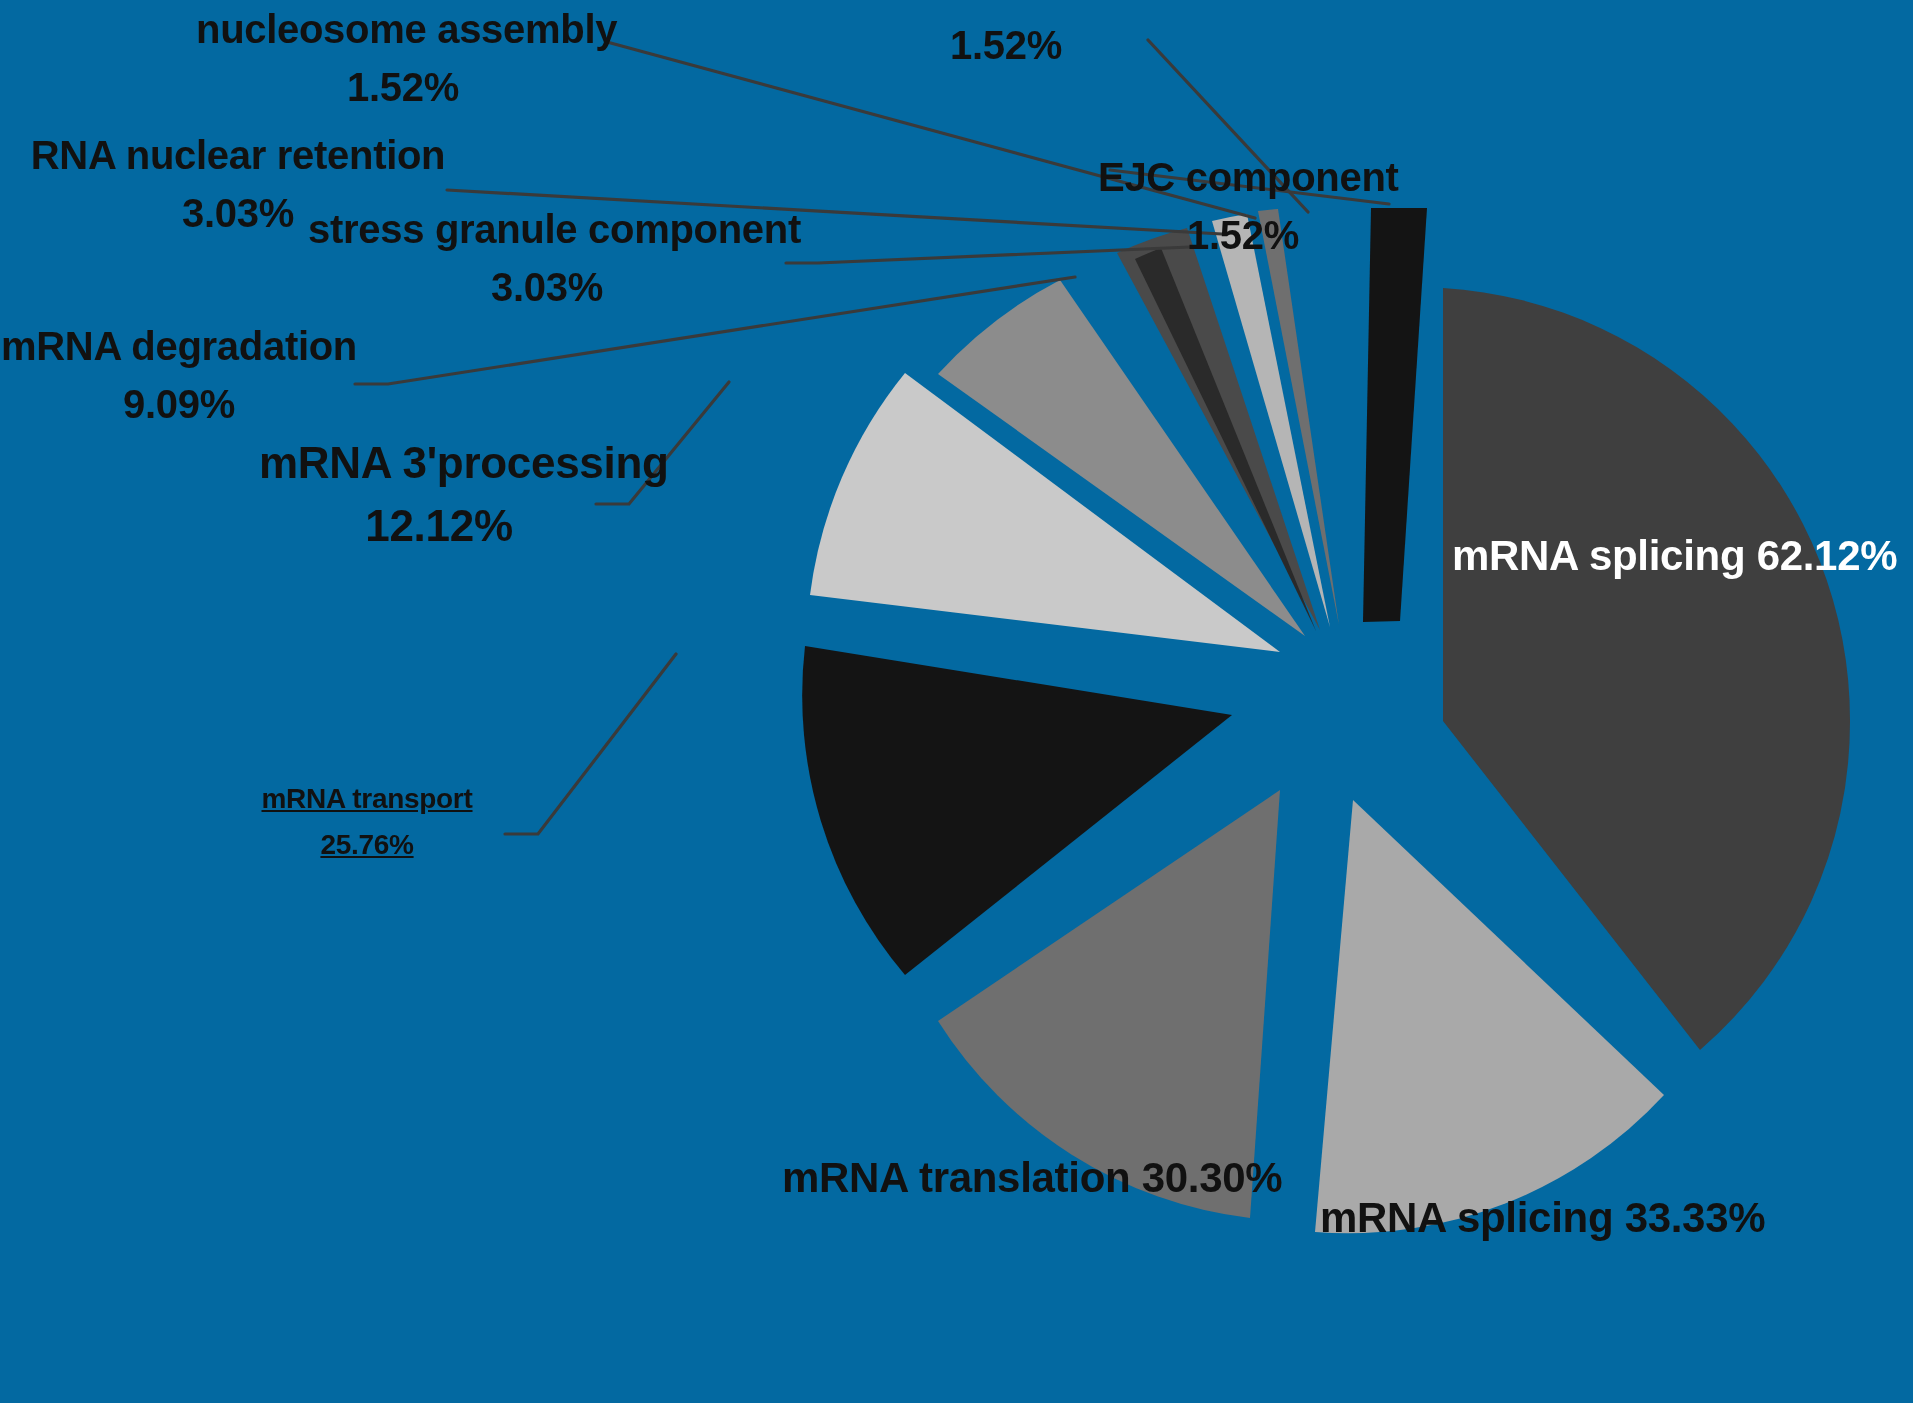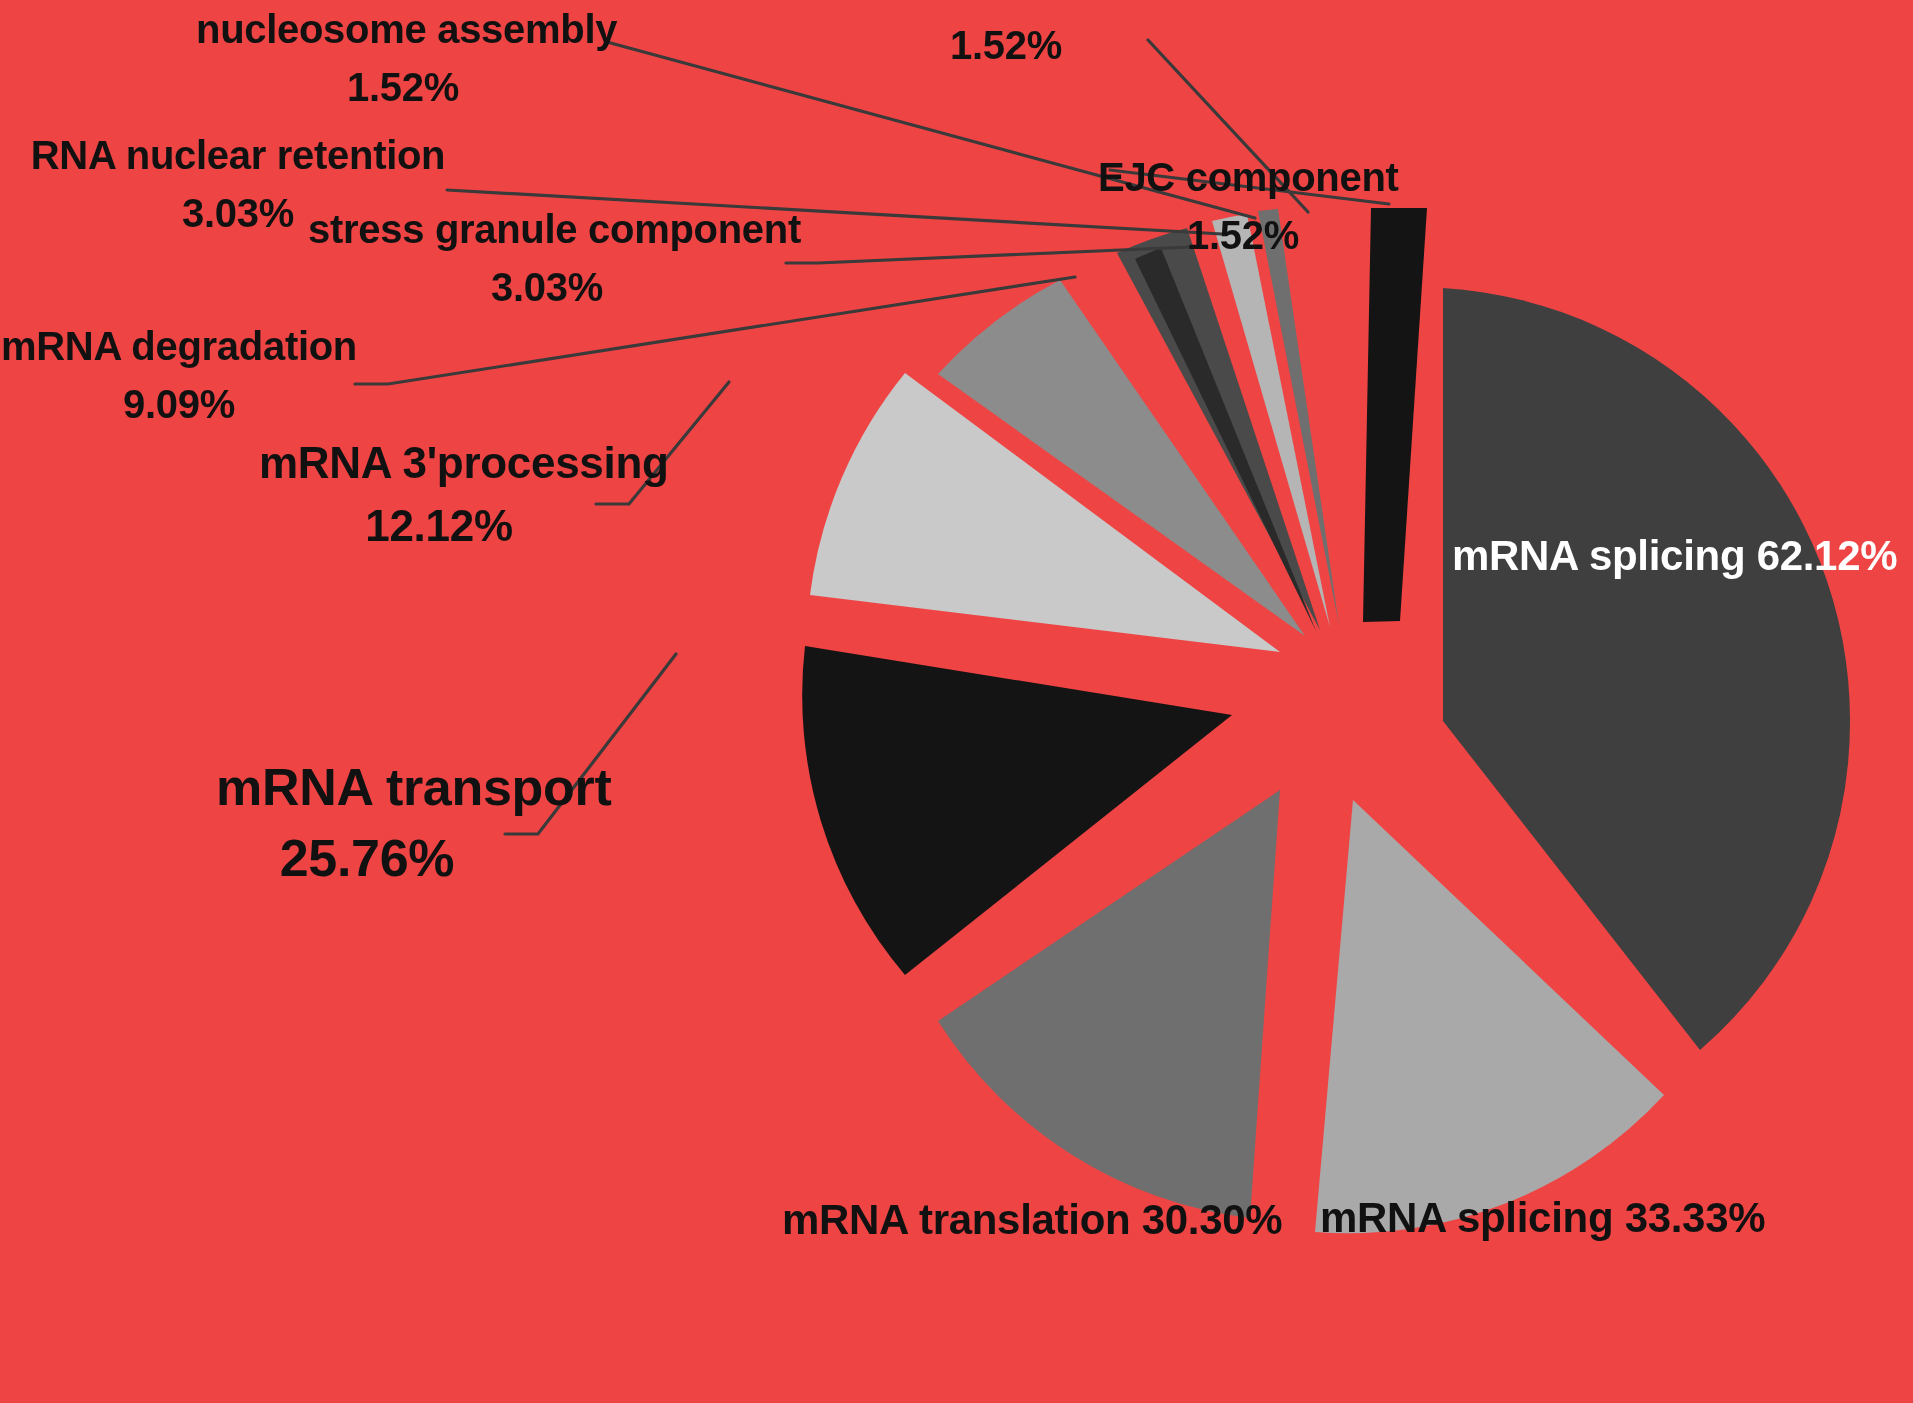--- a/index.html
+++ b/index.html
@@ -1,18 +1,18 @@
 <!DOCTYPE html>
 <html><head>
 <meta charset="utf-8">
 <style>
   html,body{margin:0;padding:0;background:#ffffff;}
   body{width:1913px;height:1403px;position:relative;overflow:hidden;
        font-family:"Liberation Sans", sans-serif;}
-  #stage{position:absolute;inset:0;width:1913px;height:1403px;background:#ef4444;}
+  #stage{position:absolute;inset:0;width:1913px;height:1403px;background:#0369a1;}
   svg.pie{position:absolute;left:0;top:0;width:1913px;height:1403px;}
   .lbl{position:absolute;font-weight:bold;color:#111111;line-height:1.06;
        text-align:center;white-space:nowrap;letter-spacing:-0.3px;}
   .lbl .t{display:block;}
   .lbl .p{display:block;margin-top:16px;}
   .inlbl{position:absolute;font-weight:bold;line-height:1.12;text-align:center;
          white-space:nowrap;letter-spacing:-0.3px;}
   .dark-txt{color:#111111;}
   .light-txt{color:#ffffff;}
 </style>
@@ -129,34 +129,34 @@
   <div class="lbl" style="left:0px;top:325px;width:358px;font-size:40px;">
     <span class="t">mRNA degradation</span>
     <span class="p">9.09%</span>
   </div>
 
   <div class="lbl" style="left:259px;top:440px;width:360px;font-size:44px;">
     <span class="t">mRNA 3'processing</span>
     <span class="p">12.12%</span>
   </div>
 
-  <div class="lbl" style="left:216px;top:760px;width:302px;font-size:52px;">
+  <div class="lbl" style="left:216px;top:784px;width:302px;font-size:28px;text-decoration:underline;">
     <span class="t">mRNA transport</span>
     <span class="p">25.76%</span>
   </div>
 
   <div class="inlbl light-txt" style="left:1452px;top:532px;width:344px;font-size:42px;">
     <span class="t">mRNA splicing</span>
     <span class="p">62.12%</span>
   </div>
 
   <div class="inlbl dark-txt" style="left:1320px;top:1194px;width:330px;font-size:42px;">
     <span class="t">mRNA splicing</span>
     <span class="p">33.33%</span>
   </div>
 
-  <div class="inlbl dark-txt" style="left:782px;top:1154px;width:232px;font-size:42px;margin-top:42px;">
+  <div class="inlbl dark-txt" style="left:782px;top:1154px;width:232px;font-size:42px;">
     <span class="t">mRNA</span>
     <span class="t">translation</span>
     <span class="p">30.30%</span>
   </div>
 
 </div>
 
 </body></html>

